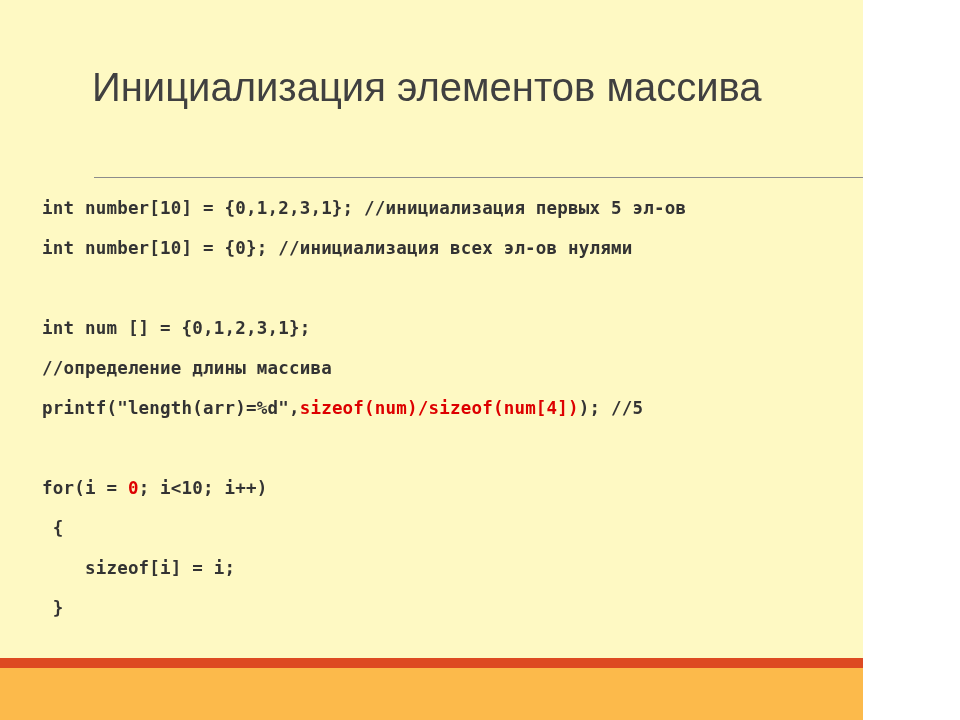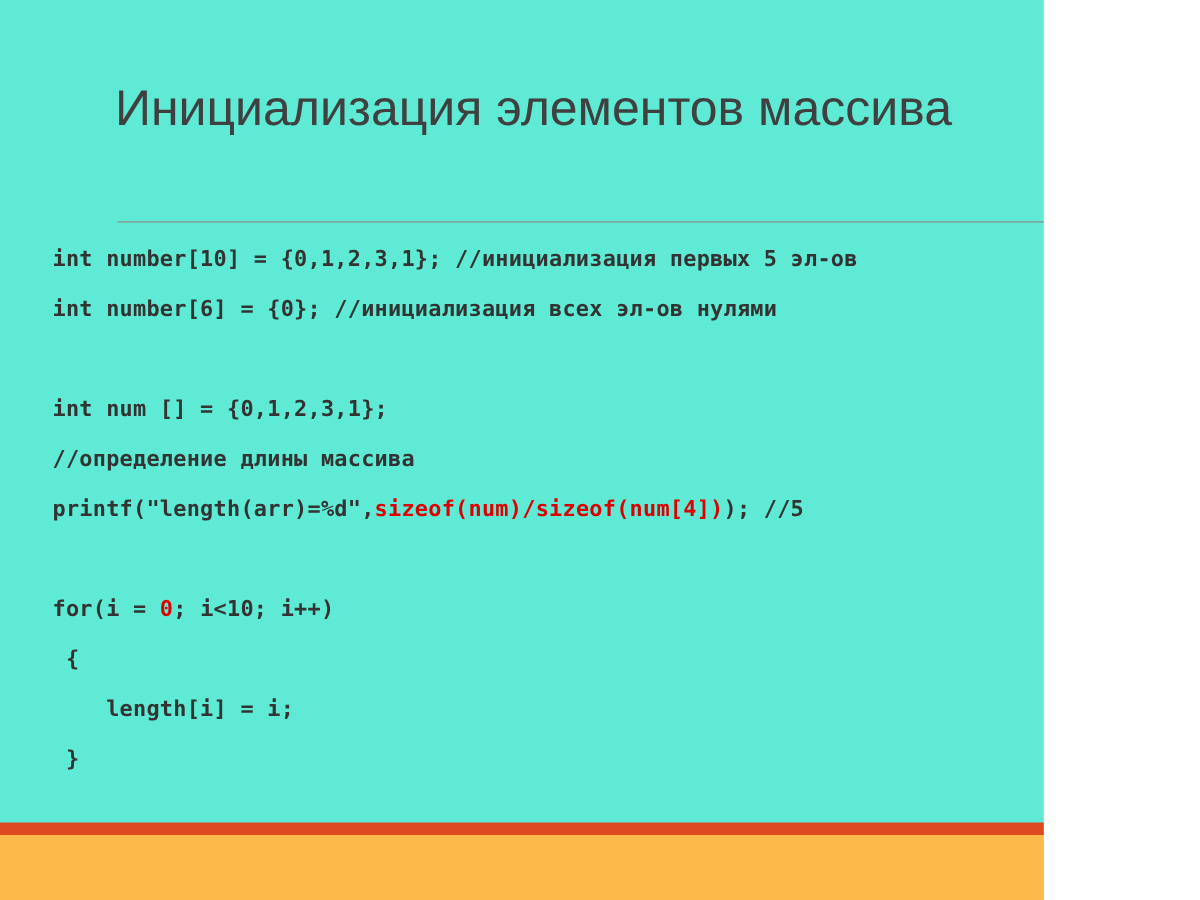--- a/index.html
+++ b/index.html
@@ -7,22 +7,23 @@
     padding: 0;
     background: #ffffff;
   }
   body {
     font-family: "Liberation Sans", sans-serif;
   }
   .slide {
     position: relative;
     width: 835px;
     height: 720px;
-    background: #5eead4;
+    background: #fef9c3;
     overflow: hidden;
+    padding-left: 28px;
   }
 
   
   .title-block {
     position: absolute;
     left: 92px;
     top: 64px;
     width: 790px;
   }
   .slide-title {
@@ -92,28 +93,28 @@
 <div class="slide">
 
   <div class="title-block">
     <div class="slide-title">Инициализация элементов массива</div>
   </div>
 
   <div class="title-rule"></div>
 
   <div class="code-area">
       <div class="code-line"><span>int number[10] = {0,1,2,3,1}; //инициализация первых 5 эл-ов</span></div>
-      <div class="code-line"><span>int number[6] = {0}; //инициализация всех эл-ов нулями</span></div>
+      <div class="code-line"><span>int number[10] = {0}; //инициализация всех эл-ов нулями</span></div>
       <div class="code-line blank">&nbsp;</div>
       <div class="code-line"><span>int num [] = {0,1,2,3,1};</span></div>
       <div class="code-line"><span>//определение длины массива</span></div>
       <div class="code-line"><span>printf("length(arr)=%d",</span><span class="tok-red">sizeof(num)/sizeof(num[4])</span><span>); //5</span></div>
       <div class="code-line blank">&nbsp;</div>
       <div class="code-line"><span>for(i = </span><span class="tok-red">0</span><span>; i&lt;10; i++)</span></div>
       <div class="code-line"><span> {</span></div>
-      <div class="code-line"><span>    length[i] = i;</span></div>
+      <div class="code-line"><span>    sizeof[i] = i;</span></div>
       <div class="code-line"><span> }</span></div>
     </div>
 
   <div class="footer-bar-top"></div>
   <div class="footer-bar-bottom"></div>
 
 </div>
 
 </body></html>

